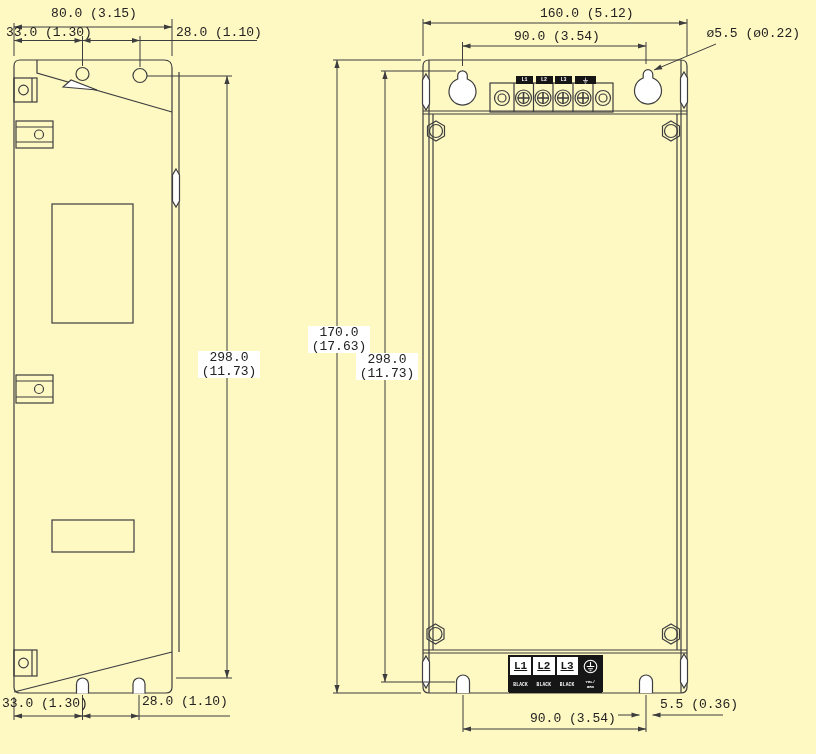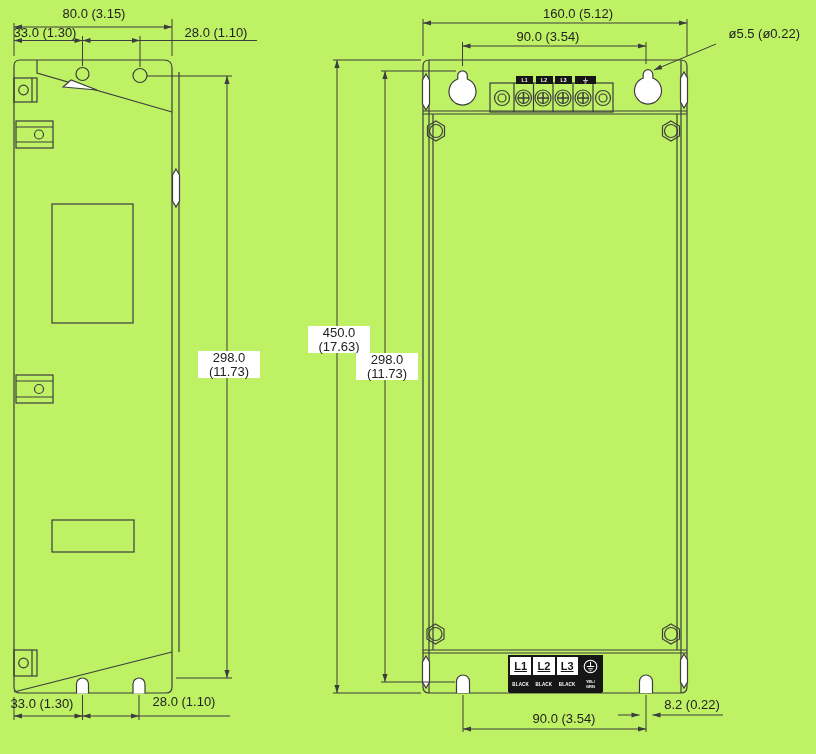--- a/index.html
+++ b/index.html
@@ -1,17 +1,17 @@
 <!DOCTYPE html>
 <html><head>
 <meta charset="utf-8">
 <style>
   html,body{margin:0;padding:0;background:#fff;}
-  #stage{position:relative;width:816px;height:754px;background:#bef264;overflow:hidden;
-         font-family:Liberation Sans, sans-serif;color:#232122;}
+  #stage{position:relative;width:816px;height:754px;background:#fef9c3;overflow:hidden;
+         font-family:Liberation Mono, monospace;color:#232122;}
   #linework{position:absolute;left:0;top:0;}
   .dim{position:absolute;font-size:13px;line-height:13.5px;color:#232122;white-space:nowrap;text-align:center;}
   .dim.left{text-align:right;}
   .dim.stack{background:#fff;padding:0 2px;}
   .tlabel{position:absolute;background:#161616;color:#fff;display:flex;align-items:center;justify-content:center;
           font-size:5px;font-weight:bold;line-height:5px;}
   .lblock{position:absolute;left:508px;top:655px;width:95px;height:37px;display:grid;
           grid-template-columns:1fr 1fr 1fr 1fr;grid-template-rows:20px 17px;
           border:1.5px solid #161616;box-sizing:border-box;background:#fff;}
   .lblock>div{border:1px solid #161616;display:flex;align-items:center;justify-content:center;
@@ -191,31 +191,31 @@
 <div class="dim" style="left:6px;top:26px;width:78px;">33.0 (1.30)</div>
 <div class="dim" style="left:176px;top:26px;width:80px;">28.0 (1.10)</div>
 <div class="dim stack" style="left:198px;top:351px;width:58px;">
   <span>298.0</span><br>
   <span>(11.73)</span>
 </div>
 <div class="dim" style="left:540px;top:7px;width:76px;">160.0 (5.12)</div>
 <div class="dim" style="left:514px;top:30px;width:68px;">90.0 (3.54)</div>
 <div class="dim left" style="left:696px;top:27px;width:104px;">ø5.5 (ø0.22)</div>
 <div class="dim stack" style="left:308px;top:326px;width:58px;">
-  <span>450.0</span><br>
+  <span>170.0</span><br>
   <span>(17.63)</span>
 </div>
 <div class="dim stack" style="left:356px;top:353px;width:58px;">
   <span>298.0</span><br>
   <span>(11.73)</span>
 </div>
 <div class="dim" style="left:2px;top:697px;width:80px;">33.0 (1.30)</div>
 <div class="dim" style="left:142px;top:695px;width:84px;">28.0 (1.10)</div>
 <div class="dim" style="left:530px;top:712px;width:68px;">90.0 (3.54)</div>
-<div class="dim" style="left:660px;top:698px;width:64px;">8.2 (0.22)</div>
+<div class="dim" style="left:660px;top:698px;width:64px;">5.5 (0.36)</div>
 
 <div class="tlabel" style="left:516px;top:76px;width:17px;height:8px;">L1</div>
 <div class="tlabel" style="left:535.5px;top:76px;width:17px;height:8px;">L2</div>
 <div class="tlabel" style="left:555px;top:76px;width:17px;height:8px;">L3</div>
 <div class="tlabel" style="left:574.5px;top:76px;width:21px;height:8px;">
   <svg width="7" height="7" viewBox="-5 -5 10 10">
     <g stroke="#fff" stroke-width="1" fill="none">
       <path d="M0,-4 V0 M-3.5,0 H3.5 M-2.2,2 H2.2 M-0.9,4 H0.9"></path>
     </g>
   </svg>

